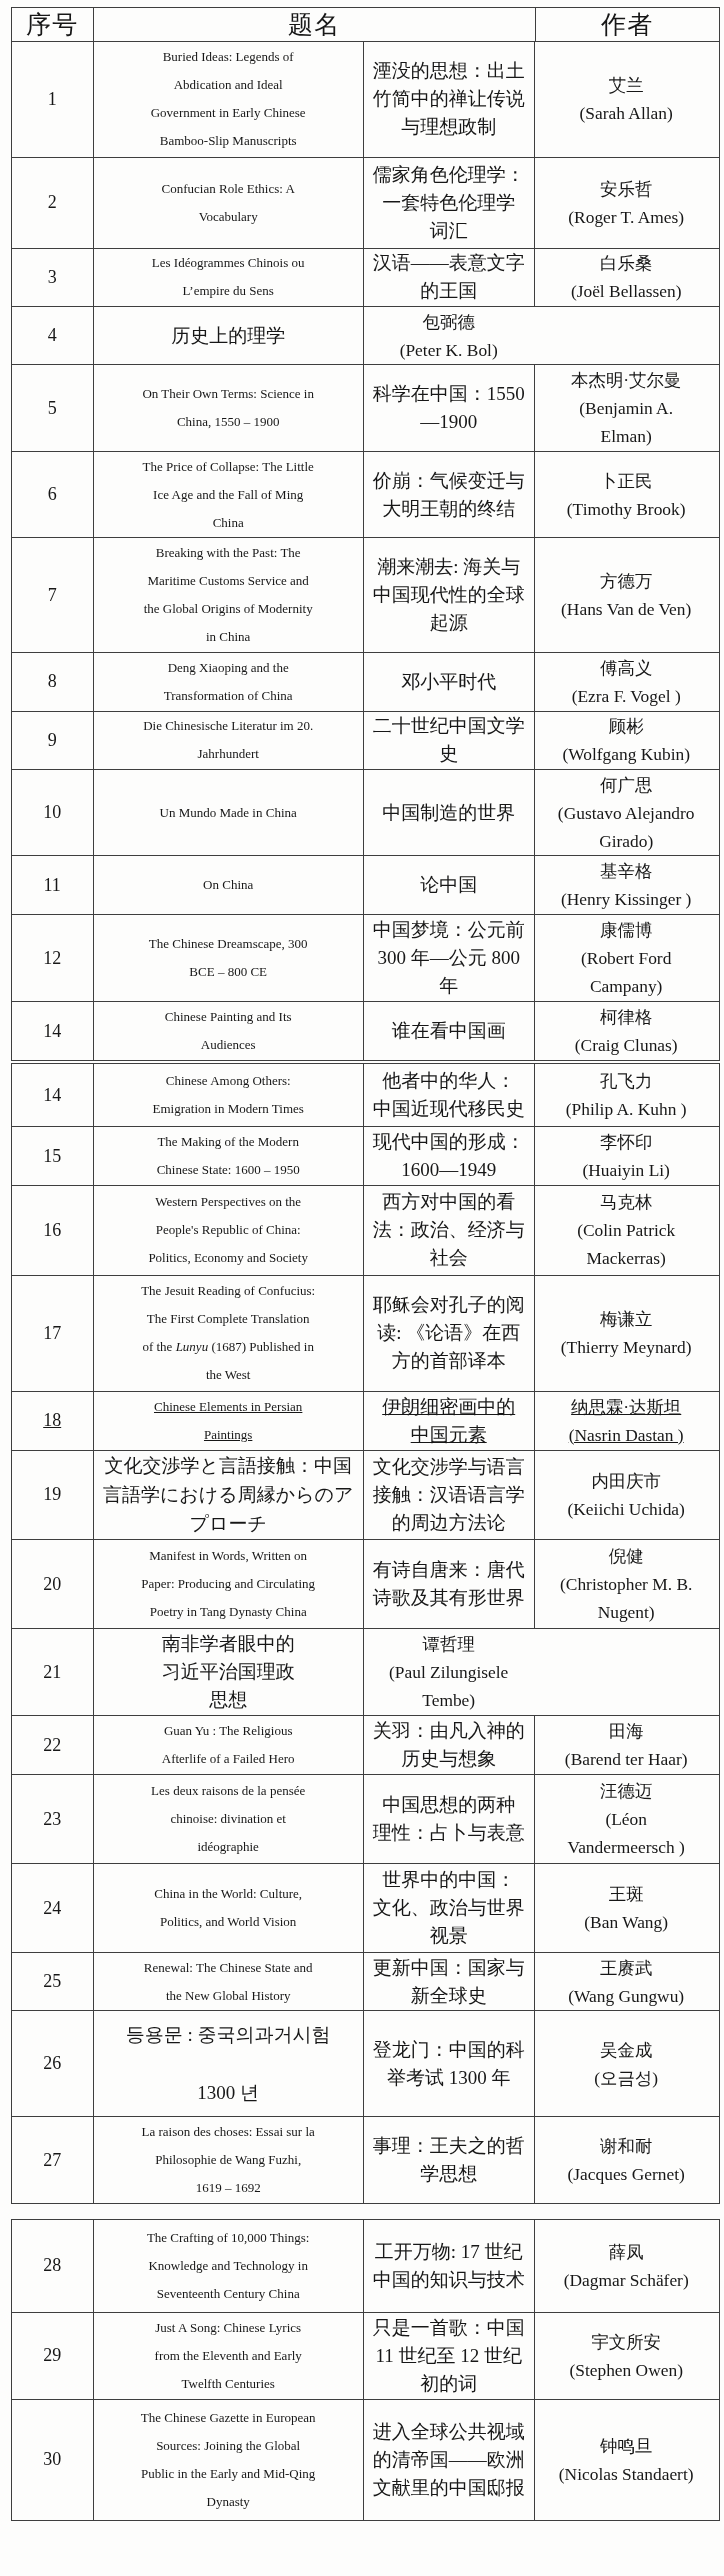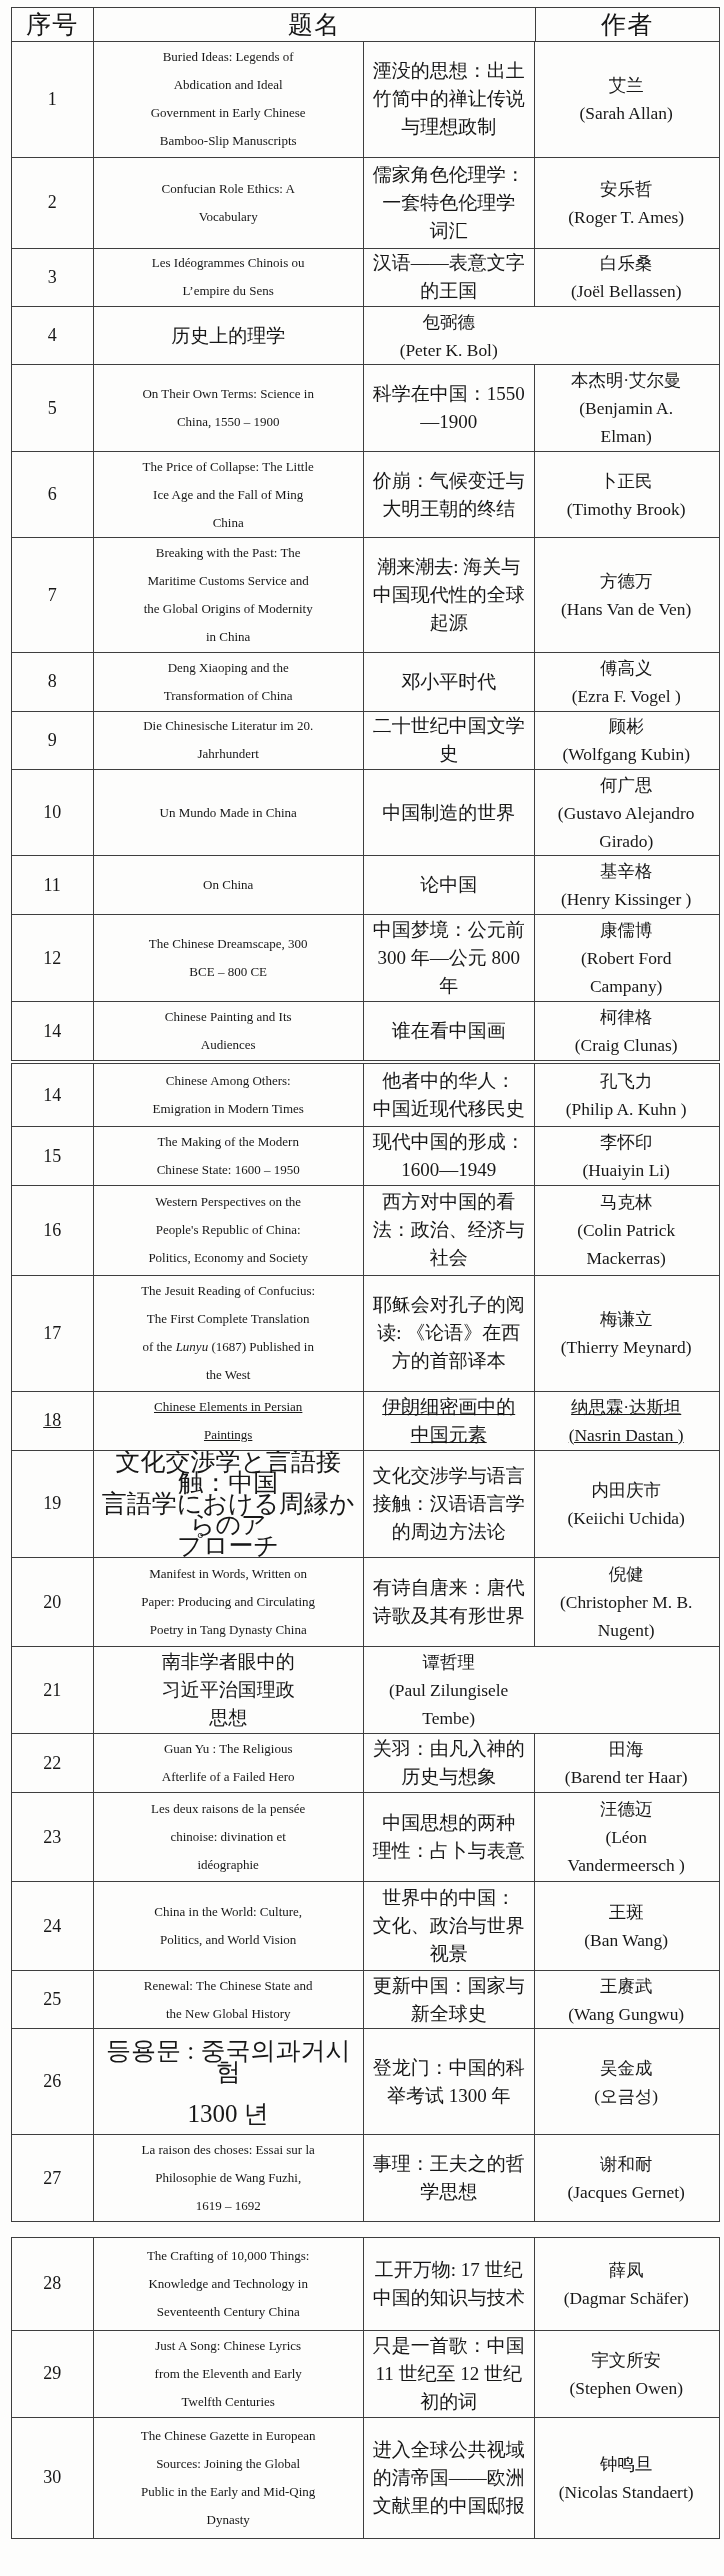--- a/index.html
+++ b/index.html
@@ -44,21 +44,21 @@
     display: flex; align-items: center; justify-content: center;
     text-align: center;
     padding: 0.7px 4px;
     overflow: hidden;
   }
   .td:not(:first-child) { border-left: 1.3px solid #3e3e3e; }
 
   .txt { white-space: pre-line; }
   .num { font-size: 18px; }
   .c-en .txt { font-size: 13px; line-height: 28px; }
-  .c-en.cjk .txt { font-size: 25px; line-height: 21px; }
+  .c-en.cjk .txt { font-size: 19px; line-height: 29px; }
   .c-cn .txt { font-size: 19px; line-height: 28px; }
   .c-au .txt { font-size: 17.4px; line-height: 28px; }
   i { font-style: italic; }
 </style>
 </head>
 <body>
 
 <div class="page">
 
   <section class="tbl" id="seg1">

